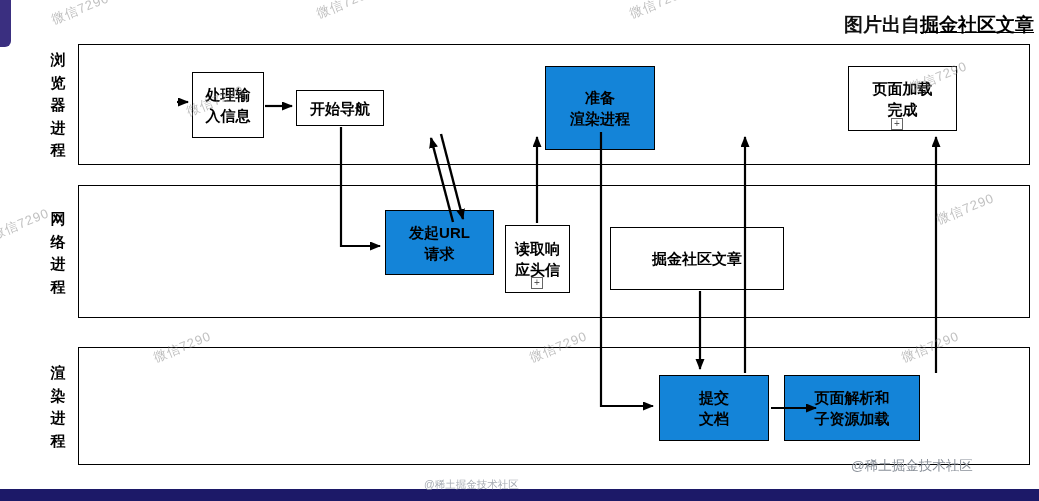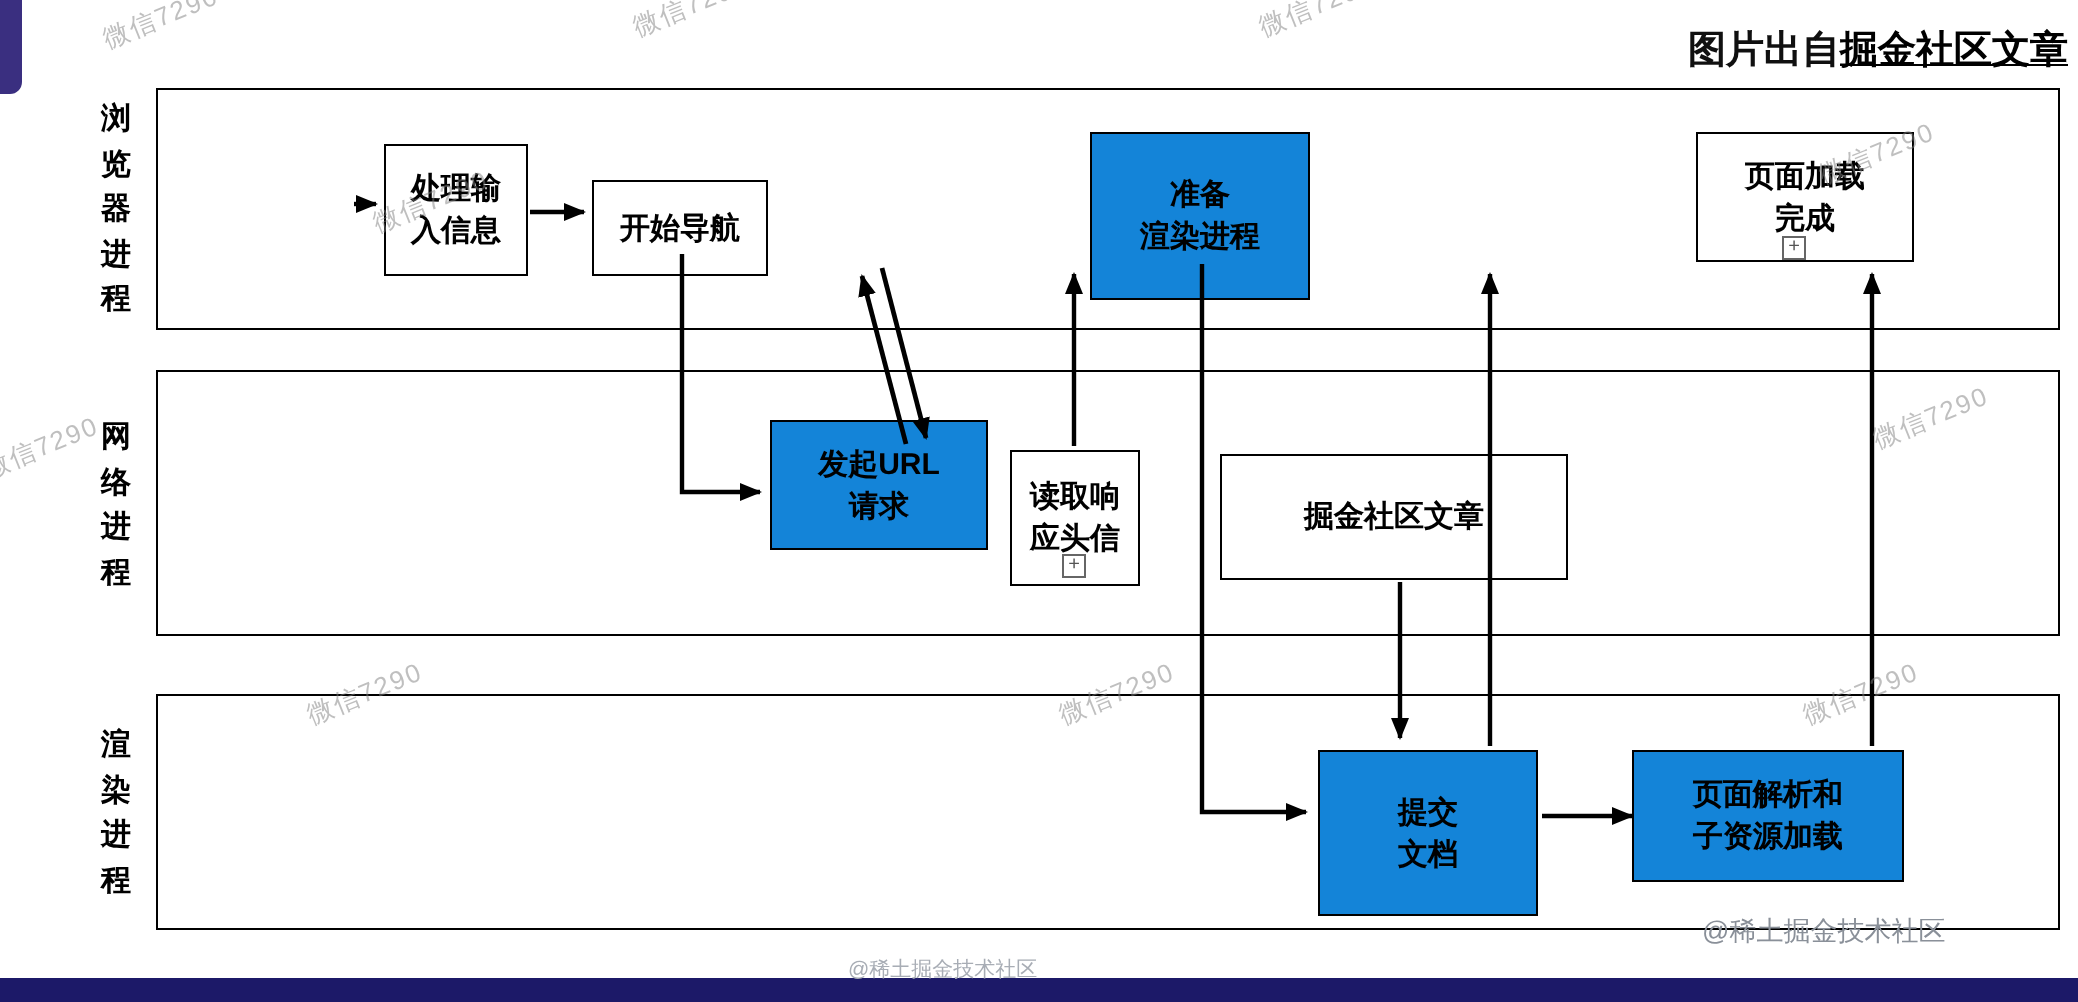--- a/index.html
+++ b/index.html
@@ -66,35 +66,35 @@
 络
 进
 程</div>
   <div class="lane-label" style="top:362px">渲
 染
 进
 程</div>
 
   <div class="node" style="left:192px;top:72px;width:72px;height:66px">处理输
 入信息</div>
-  <div class="node" style="left:296px;top:90px;width:88px;height:48px">开始导航</div>
+  <div class="node" style="left:296px;top:90px;width:88px;height:36px">开始导航</div>
   <div class="node blue" style="left:545px;top:66px;width:110px;height:84px">准备
 渲染进程</div>
   <div class="node" style="left:848px;top:66px;width:109px;height:65px">页面加载
 完成</div>
 
   <div class="node blue" style="left:385px;top:210px;width:109px;height:65px">发起URL
 请求</div>
   <div class="node" style="left:505px;top:225px;width:65px;height:68px">读取响
 应头信</div>
   <div class="node" style="left:610px;top:227px;width:174px;height:63px">掘金社区文章</div>
 
-  <div class="node blue" style="left:659px;top:375px;width:110px;height:83px">提交
+  <div class="node blue" style="left:659px;top:375px;width:110px;height:66px">提交
 文档</div>
-  <div class="node blue" style="left:816px;top:375px;width:136px;height:66px">页面解析和
+  <div class="node blue" style="left:784px;top:375px;width:136px;height:66px">页面解析和
 子资源加载</div>
 
   <div class="expand" style="left:531px;top:277px">+</div>
   <div class="expand" style="left:891px;top:118px">+</div>
 
   <svg class="arrows" width="1039" height="501" viewBox="0 0 1039 501">
     <defs>
       <marker id="ah" markerWidth="12" markerHeight="10" refX="10" refY="4.5" orient="auto" markerUnits="userSpaceOnUse">
         <polygon points="0 0, 11 4.5, 0 9" fill="#000"></polygon>
       </marker>

